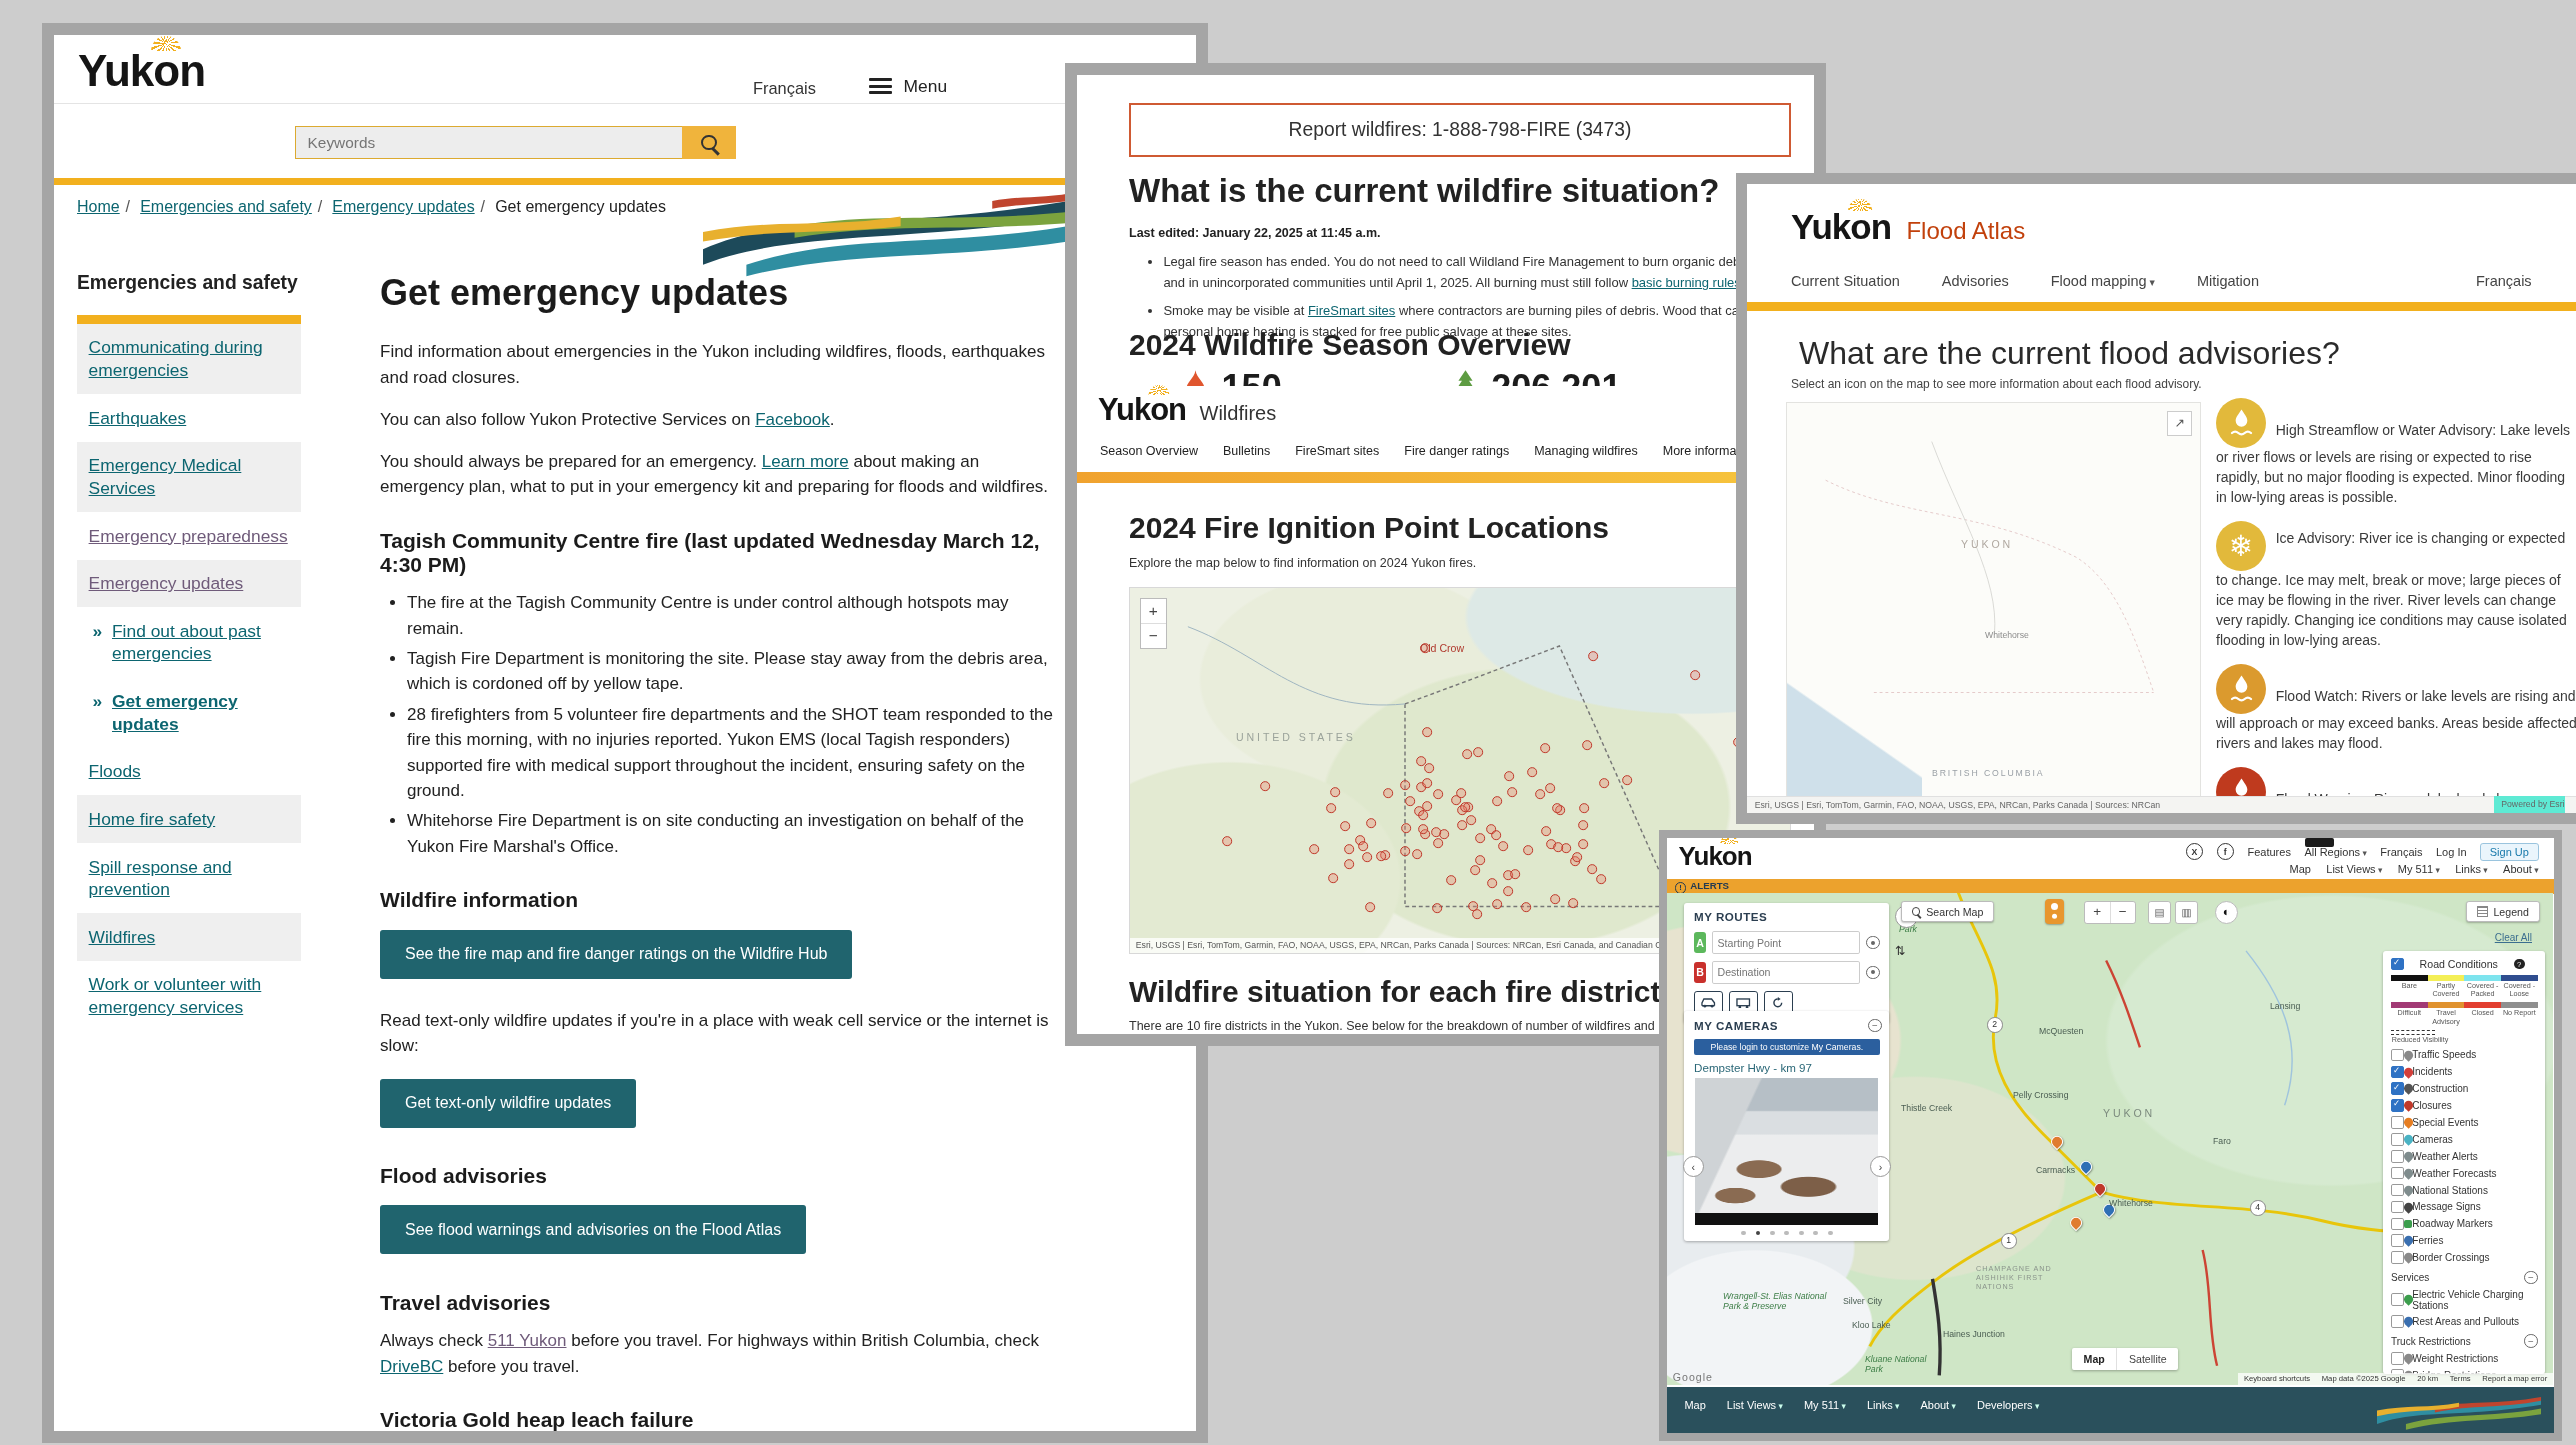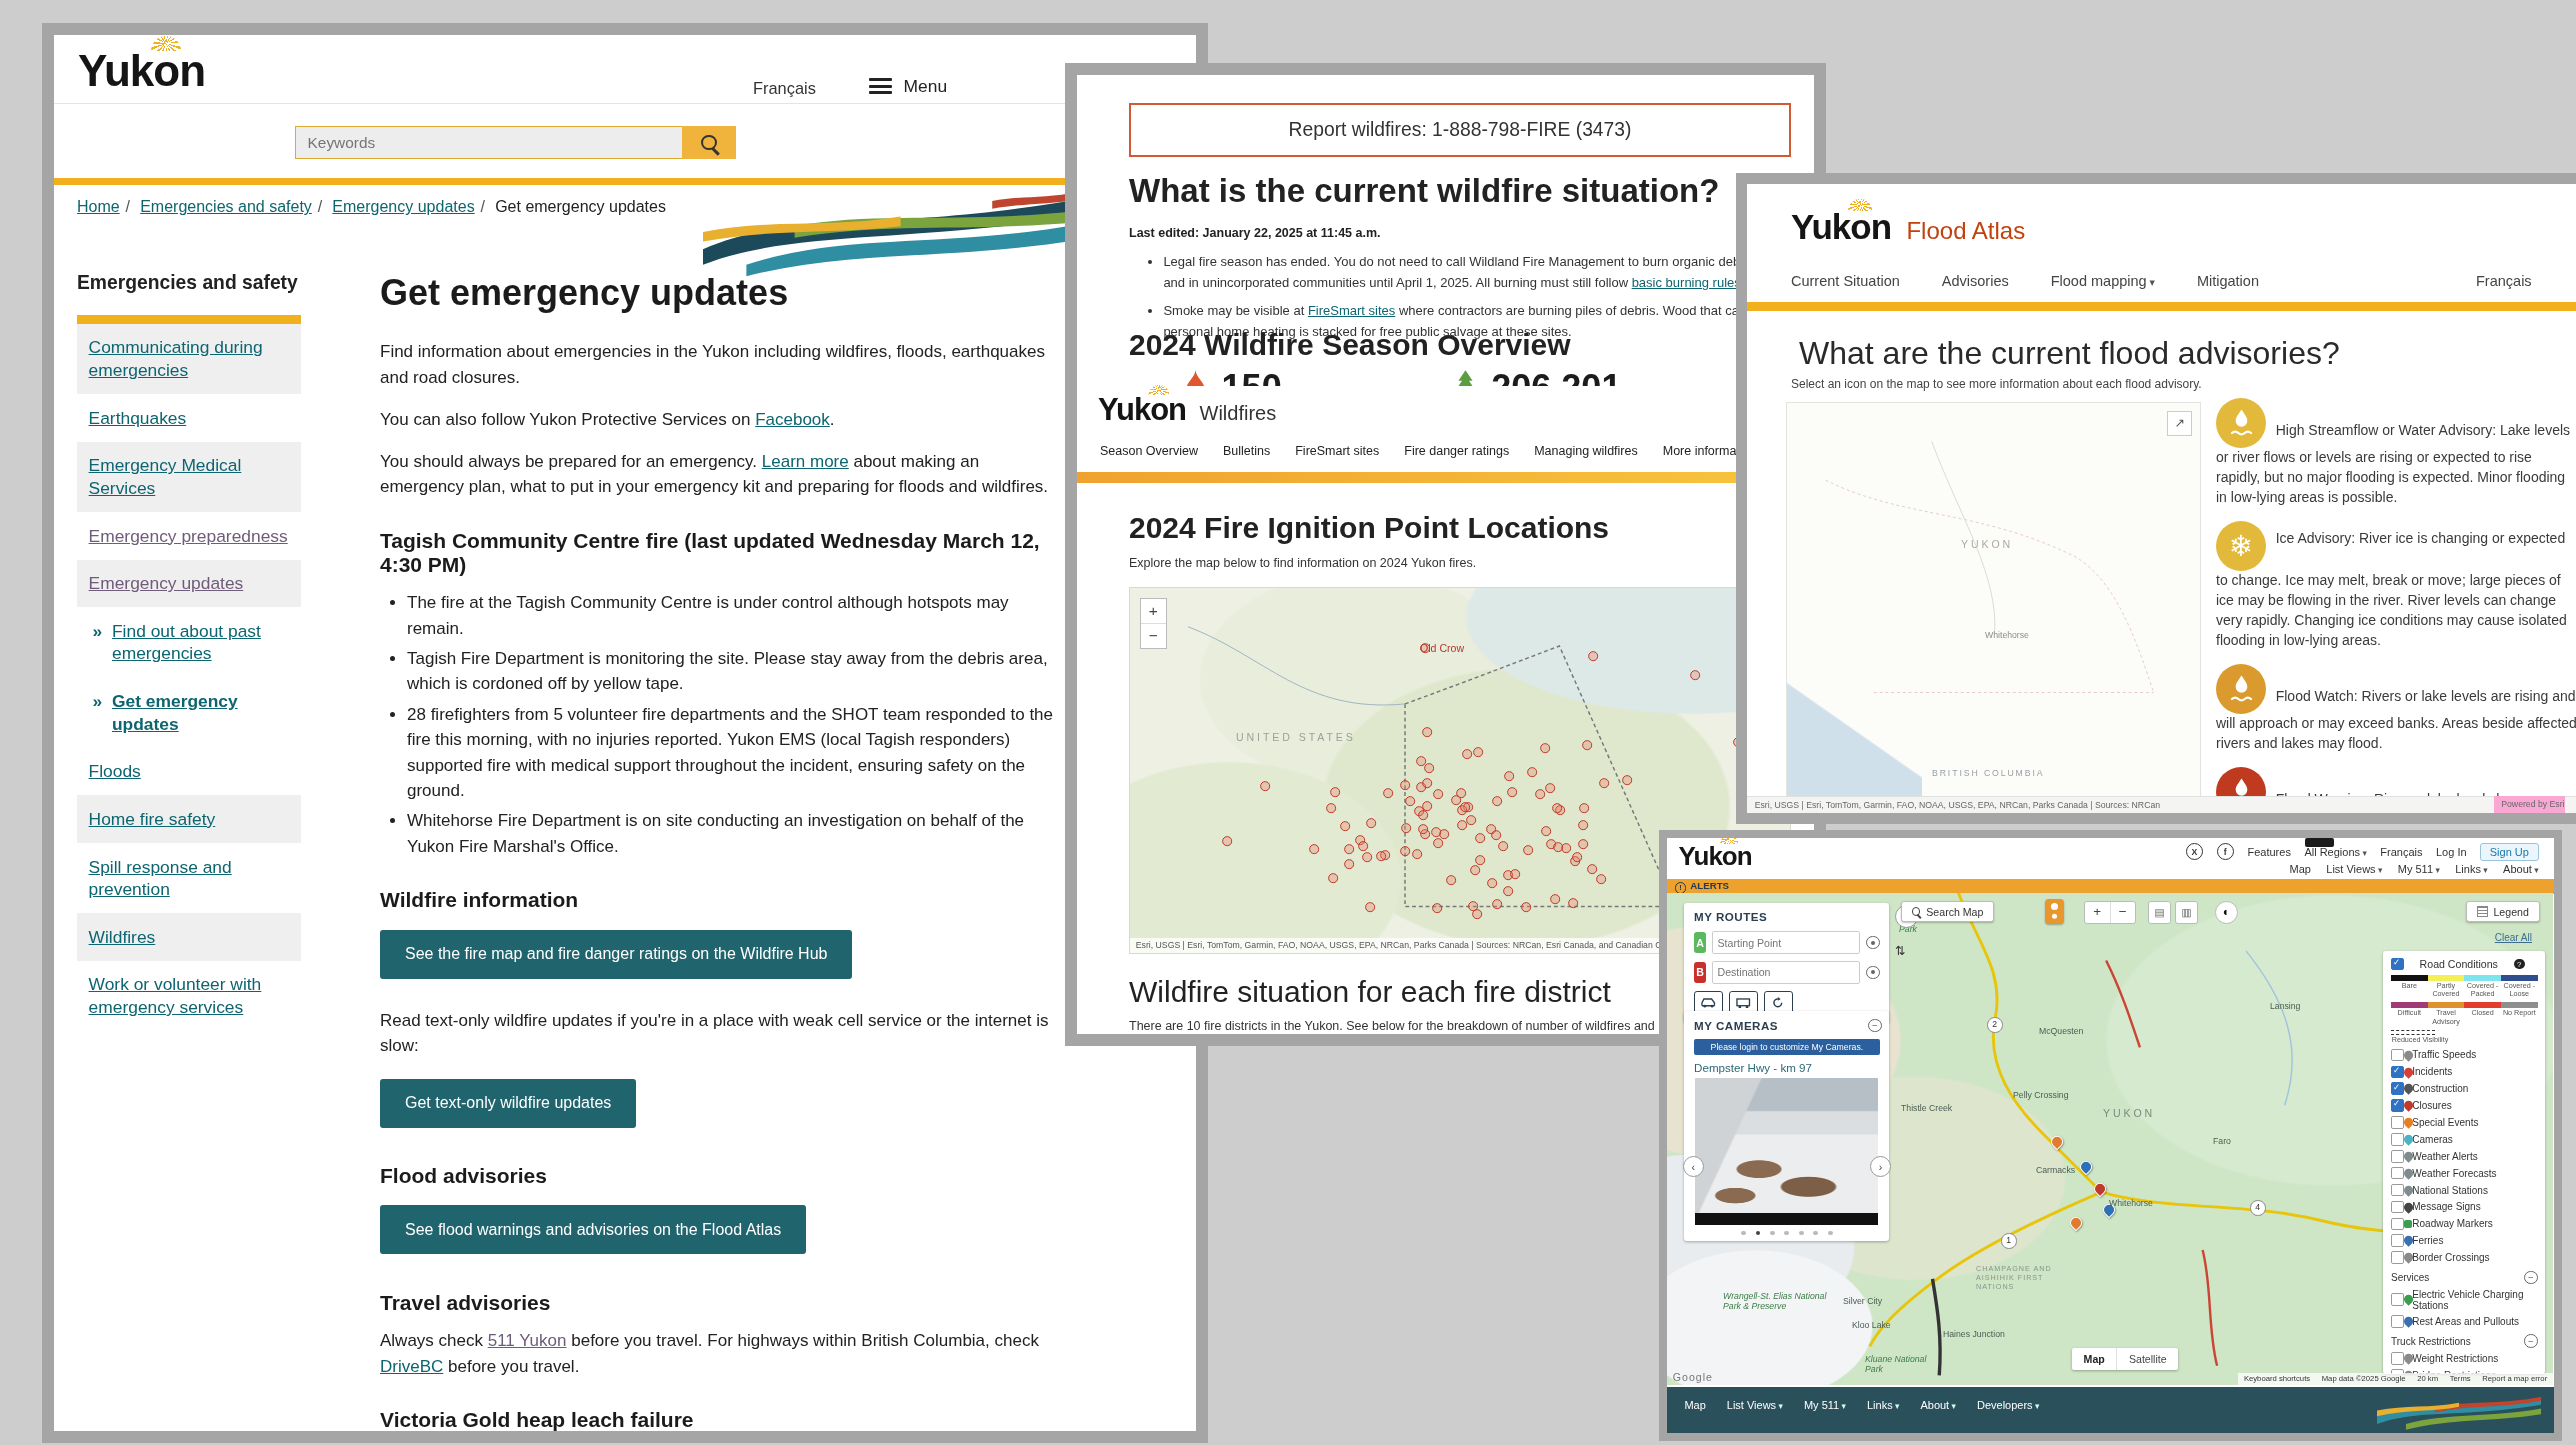--- a/index.html
+++ b/index.html
@@ -81,21 +81,21 @@
   .w2-map .zoomctl{position:absolute;left:9.7px;top:9.7px;width:25px;background:#fff;border:1px solid #bbb;
     text-align:center;font-size:15.4px;color:#444}
   .w2-map .zoomctl div{height:24px;line-height:24px}
   .w2-map .zoomctl div:first-child{border-bottom:1px solid #ddd}
   .fire-dot{position:absolute;width:7.7px;height:7.7px;border:1.9px solid #c0392b;border-radius:50%;
     background:rgba(231,129,109,.35);transform:translate(-50%,-50%)}
   .w2-map .oldcrow{position:absolute;left:290px;top:54px;font-size:10.6px;color:#b03a2e}
   .w2-map .ustext{position:absolute;left:106px;top:143px;font-size:10.6px;letter-spacing:2.9px;color:#9aa29a}
   .w2-map .attr{position:absolute;left:0;bottom:0;width:100%;height:15.4px;background:rgba(255,255,255,.78);
     font-size:8.7px;color:#555;line-height:15.4px;padding:0 5.8px;box-sizing:border-box;white-space:nowrap;overflow:hidden}
-  .w2 .district{position:absolute;left:52px;top:900px;font-size:30px;font-weight:400;margin:0}
+  .w2 .district{position:absolute;left:52px;top:900px;font-size:30px;font-weight:700;margin:0}
   .w2 .district-sub{position:absolute;left:52px;top:944px;font-size:12.5px;color:#333;width:695px}
   .ic-flame{width:29px;height:33px;margin-top:1.9px}
   
   .w3{left:1736px;top:173px;width:853px;height:651px;border:11.6px solid #a5a5a5;z-index:3}
   .w3-logo{position:absolute;left:44px;top:25px;display:flex;align-items:baseline;gap:15.4px}
   .w3 nav{position:absolute;left:44px;top:89px;display:flex;gap:42px;font-size:14.5px;color:#444}
   .w3 .dd::after{content:' \25BE';font-size:10.6px;color:#555}
   .w3 .fran{position:absolute;left:729px;top:89px;font-size:14.5px;color:#444}
   .w3-yellow{position:absolute;left:0;top:118px;width:100%;height:8.7px;background:#f2b01e}
   .w3 h1{position:absolute;left:44px;top:143px;font-size:32px;font-weight:500;margin:8px;color:#2a2a2a}
@@ -103,21 +103,21 @@
   .w3-map{position:absolute;left:39px;top:218px;width:413px;height:413px;background:#fcfcf9;border:1px solid #e3e3e0}
   .w3-map .expand{position:absolute;right:7.7px;top:7.7px;width:23px;height:23px;background:#fff;border:1px solid #ccc;
     text-align:center;line-height:23px;font-size:12.5px;color:#555}
   .w3-map .yk-lab{position:absolute;left:174px;top:135px;font-size:10.6px;letter-spacing:2.9px;color:#b0a8a0}
   .w3-map .wh-lab{position:absolute;left:198px;top:227px;font-size:8.7px;color:#8c8c8c}
   .w3-map .bc-lab{position:absolute;left:145px;top:365px;font-size:8.7px;letter-spacing:1.9px;color:#9aa0a6}
   .w3-map .water{position:absolute;left:0;bottom:0;width:135px;height:145px;
     background:linear-gradient(35deg,#cfe0ea 0 55%,transparent 56%)}
   .w3 .attr{position:absolute;left:0;bottom:0;width:100%;height:17.4px;background:#f4f4f2;border-top:1px solid #e0e0e0;
     font-size:8.7px;color:#666;line-height:17.4px;padding:0 7.7px;box-sizing:border-box;white-space:nowrap}
-  .w3 .powered{position:absolute;right:13.5px;bottom:0;font-size:8.7px;color:#666;line-height:17.4px;background:#f9a8d4;padding-left:7.7px}
+  .w3 .powered{position:absolute;right:13.5px;bottom:0;font-size:8.7px;color:#666;line-height:17.4px;background:#5eead4;padding-left:7.7px}
   .w3-adv{position:absolute;left:469px;top:214px;width:361px}
   .w3-adv p{font-size:14px;line-height:1.42;color:#3a3a3a;margin:0 0 13.5px}
   .adv-ic{display:inline-block;width:50px;height:50px;border-radius:50%;vertical-align:-13.5px;margin-right:9.7px;
     text-align:center;position:relative}
   .adv-ic svg{position:absolute;left:9.7px;top:8.7px}
   .adv-ic.ice{color:#fff;font-size:29px;line-height:50px}
   .c-y{background:#e2b93b}.c-o{background:#db9a2e}.c-r{background:#bf3a1e}
   
   .w4{left:1659px;top:830px;width:903px;height:611px;border:8.7px solid #a5a5a5;z-index:4;font-size:10.6px}
   .w4-header{position:relative;height:41px;background:#fff}

